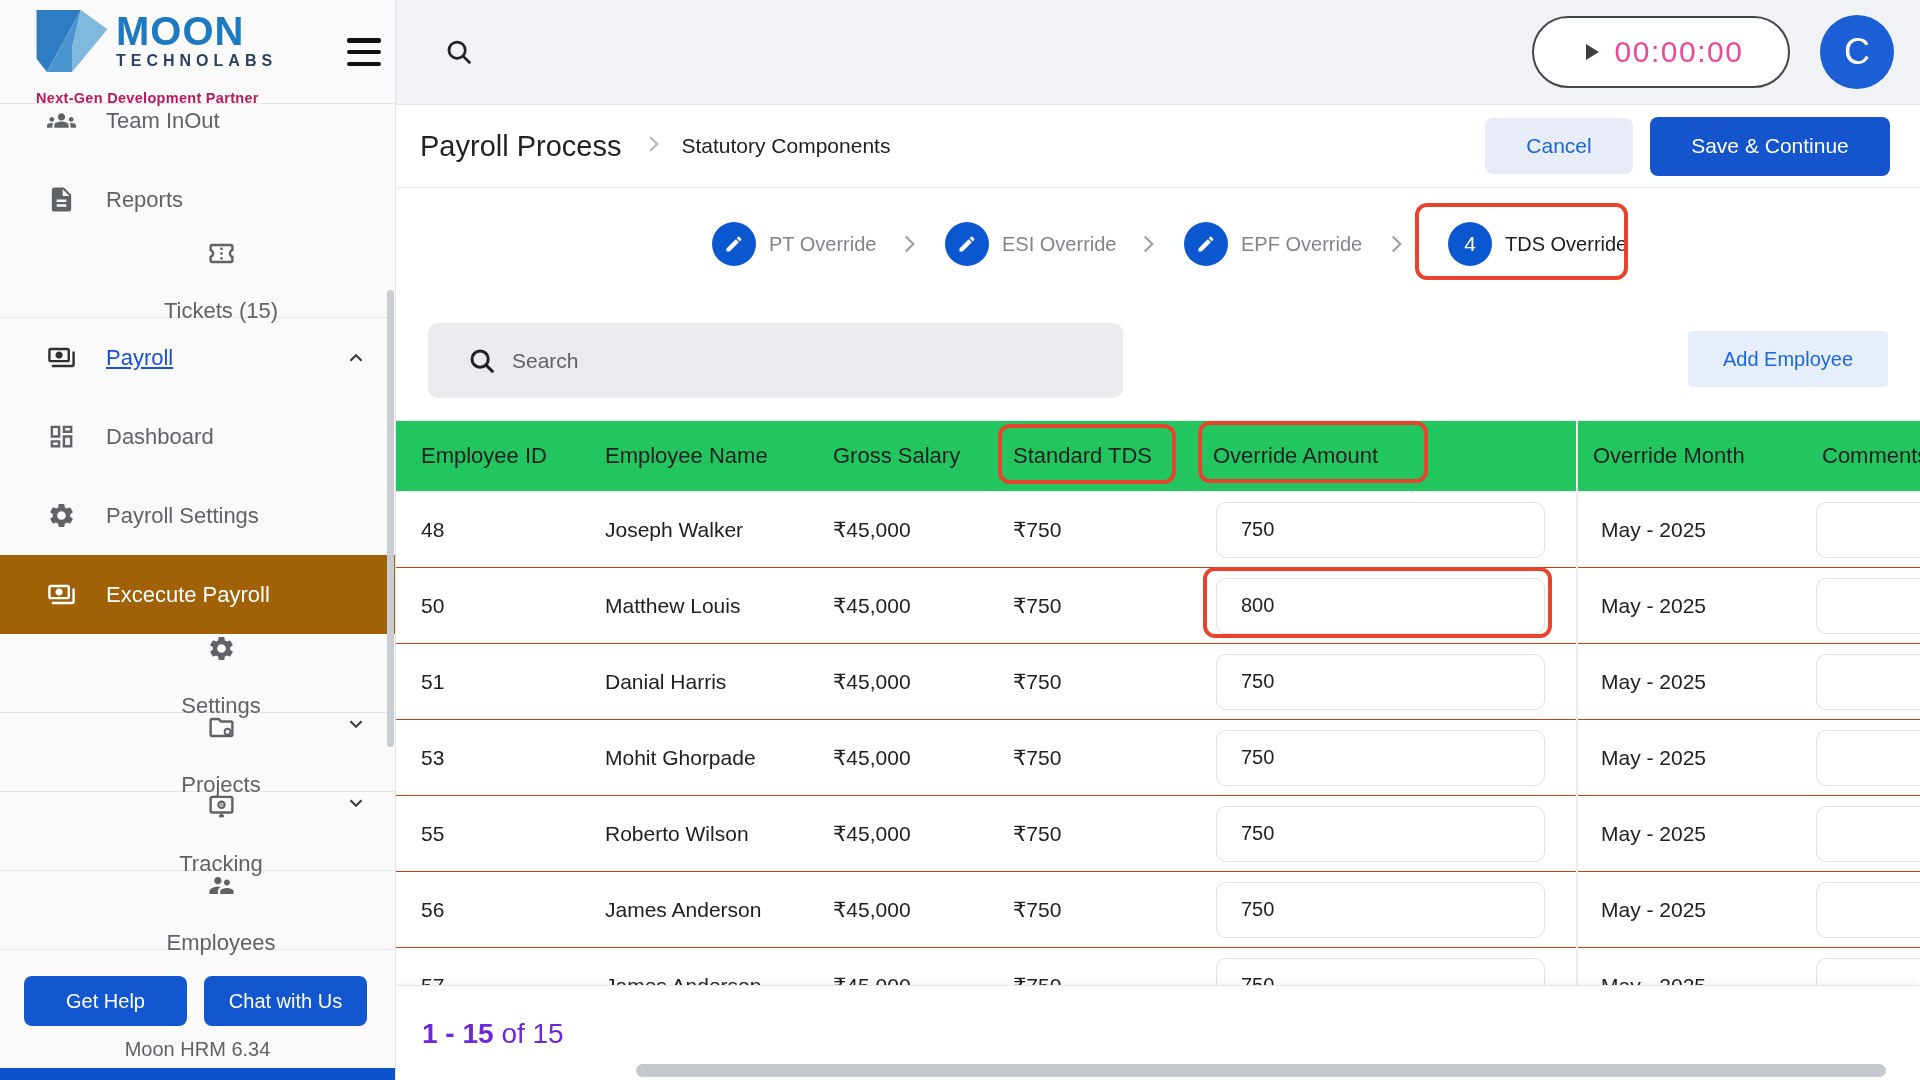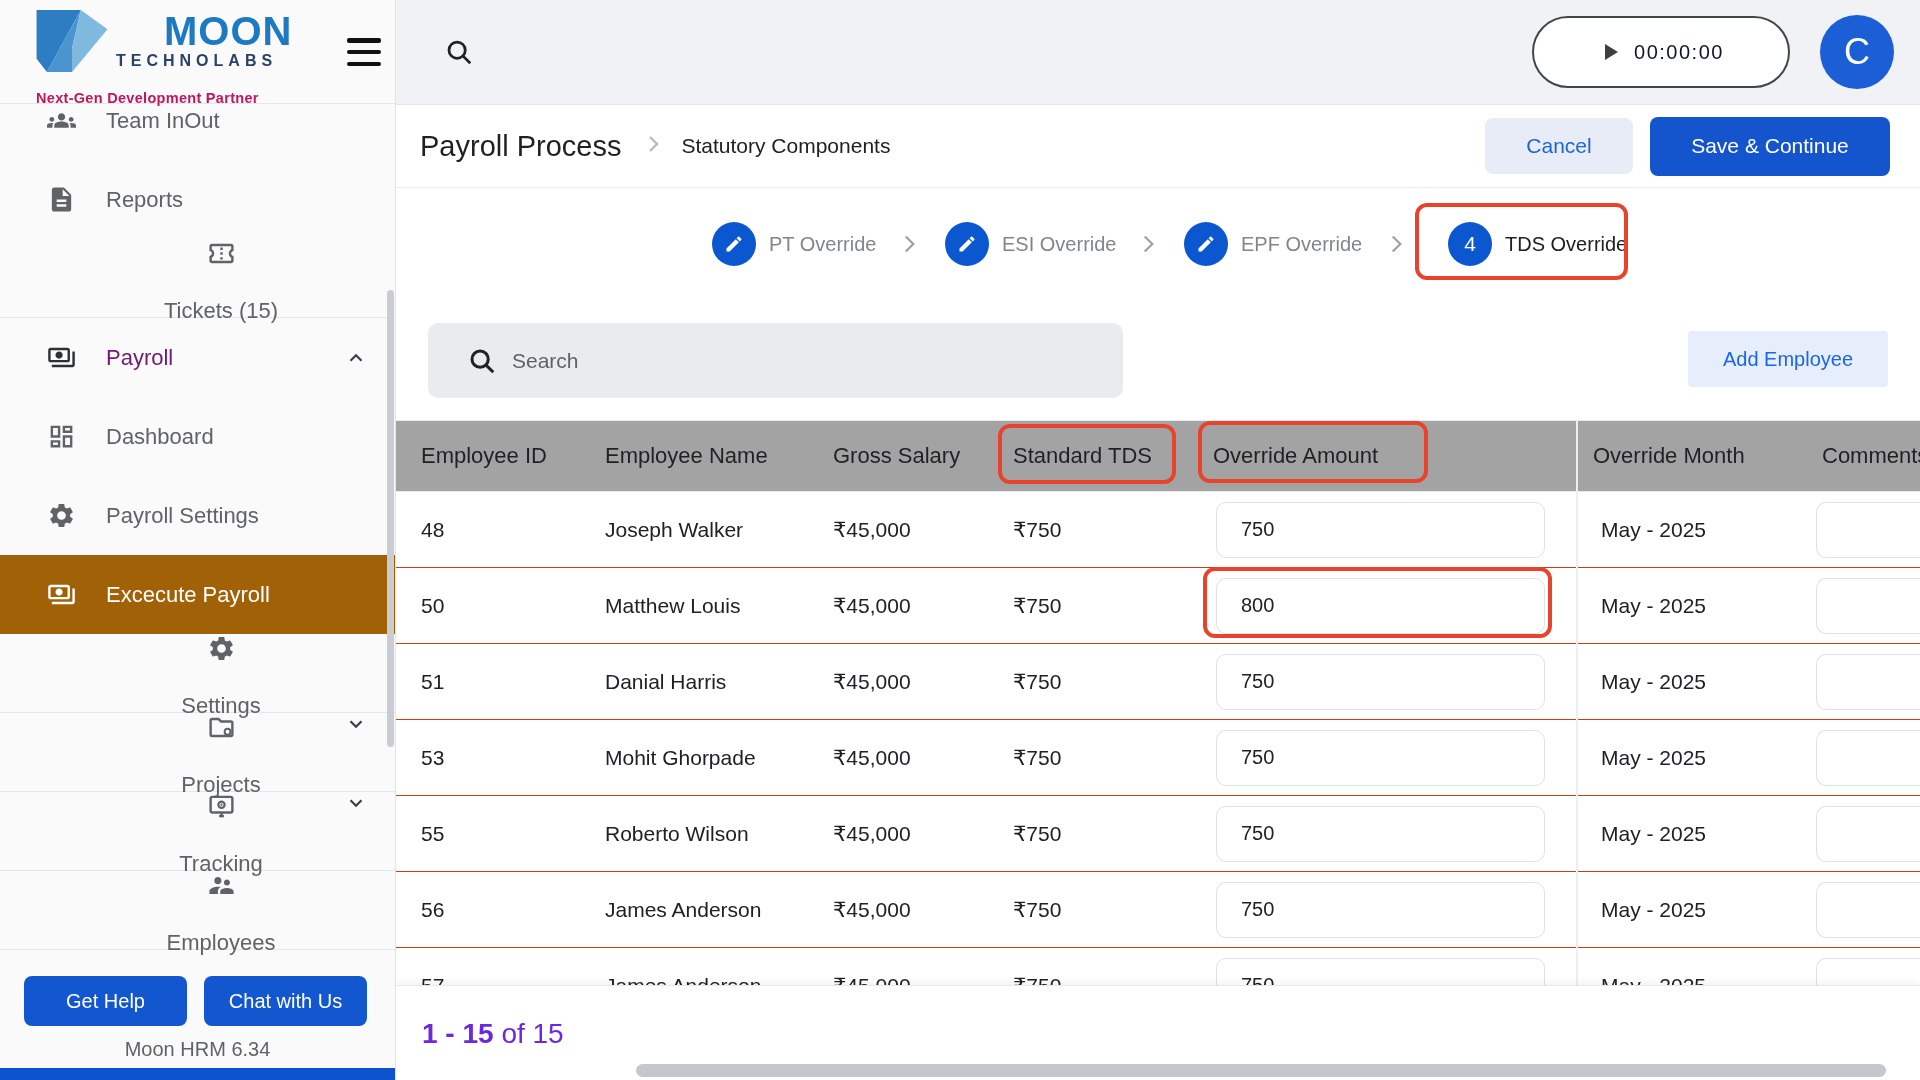--- a/index.html
+++ b/index.html
@@ -8,33 +8,33 @@
   #app { position:relative; width:1920px; height:1080px; }
 
   
   .sidebar { position:absolute; left:0; top:0; width:396px; height:1080px;
              background:#fafafa; border-right:1px solid #e2e4e7; z-index:20; }
   .sb-header { position:absolute; left:0; top:0; width:100%; height:104px;
                background:#fafafa; border-bottom:1px solid #e4e6e8; z-index:5; }
   .logo { position:absolute; left:36px; top:10px; display:flex; flex-direction:column; }
   .logo-row { display:flex; align-items:center; gap:8px; }
   .logo-mark { width:72px; height:62px; }
-  .logo-moon { font-size:40px; font-weight:700; color:#1d7ac2; letter-spacing:1px; line-height:1;margin-left:48px; }
+  .logo-moon { font-size:40px; font-weight:700; color:#1d7ac2; letter-spacing:1px; line-height:1; }
   .logo-tech { font-size:16px; font-weight:600; color:#2c4265; letter-spacing:5px; line-height:1.3; }
   .logo-tag { font-size:14.5px; font-weight:700; color:#be185d; margin-top:18px; letter-spacing:0.3px; }
   .hamburger { position:absolute; right:14px; top:38px; width:34px; height:28px;
                display:flex; flex-direction:column; justify-content:space-between; cursor:pointer; }
   .hamburger b { display:block; height:4.5px; background:#111; border-radius:2px; }
 
   .sb-nav { position:absolute; left:0; top:81px; width:100%; }
   .sb-item { height:79px; display:flex; align-items:center; padding-left:47px; gap:30px;
              color:#5f6368; font-size:22px; cursor:pointer; position:relative; }
   .sb-item .sb-ic { width:29px; height:29px; flex:0 0 29px; display:flex; align-items:center; }
   .sb-item svg { width:29px; height:29px; fill:#5f6368; }
-  .sb-item.parent { color:#701a75; font-weight:500; }
+  .sb-item.parent { color:#1d4ed8; font-weight:500;text-decoration:underline; }
   .sb-item.parent svg { fill:#2d3134; }
   .sb-item.div-b { border-bottom:1px solid #e4e6e8;flex-direction:column; }
   .sb-item.active { background:#a16207; color:#fff; }
   .sb-item.active svg { fill:#fff; }
   .sb-caret { position:absolute; right:28px; width:22px; height:22px; }
   .sb-caret svg { width:22px; height:22px; fill:none !important; stroke:#3c4043; stroke-width:2.4; }
   .sb-scrollthumb { position:absolute; left:387px; top:290px; width:7px; height:457px;
                     background:#c9cdd1; border-radius:4px; z-index:6; }
   .sb-footer { position:absolute; left:0; bottom:0; width:100%; height:124px; }
   .sb-btn { position:absolute; top:20px; height:50px; width:163px; background:#1257d0; color:#fff;
@@ -47,21 +47,21 @@
   
   .main { position:absolute; left:396px; top:0; width:1524px; height:1080px; background:#fff; }
 
   .topbar { position:absolute; left:0; top:0; width:100%; height:105px;
             background:#f0f2f5; border-bottom:1px solid #e1e4e8; }
   .tb-search { position:absolute; left:48px; top:37px; width:30px; height:30px; cursor:pointer; }
   .tb-search svg { width:30px; height:30px; fill:none; stroke:#202124; stroke-width:2.2; }
   .timer { position:absolute; left:1136px; top:16px; width:258px; height:72px; background:#fff;
            border:2px solid #41464b; border-radius:40px; display:flex; align-items:center;
            justify-content:center; gap:12px; cursor:pointer; }
-  .timer-text { font-size:20px; color:#0f172a; letter-spacing:1.5px; }
+  .timer-text { font-size:30px; color:#ec4899; letter-spacing:1.5px; }
   .avatar { position:absolute; left:1424px; top:15px; width:74px; height:74px; border-radius:50%;
             background:#1b5ed6; color:#fff; font-size:36px; display:flex; align-items:center;
             justify-content:center; cursor:pointer; }
 
   .page-header { position:absolute; left:0; top:105px; width:100%; height:83px; background:#fff;
                  border-bottom:1px solid #e8eaed; display:flex; align-items:center; }
   .ph-title { font-size:29px; font-weight:500; color:#1f2124; margin-left:24px; }
   .ph-chev { margin:0 16px 0 20px; }
   .ph-chev svg { width:24px; height:24px; fill:none; stroke:#b7bbbf; stroke-width:2.4; }
   .ph-crumb { font-size:21px; color:#202124; }
@@ -91,21 +91,21 @@
   .searchbar input { position:absolute; left:84px; top:0; width:580px; height:75px; border:none;
                      background:transparent; outline:none; font-size:21px; color:#202124;
                      font-family:inherit; }
   .searchbar input::placeholder { color:#5f6368; opacity:1; }
   .btn-add { position:absolute; right:32px; top:31px; width:200px; height:56px; background:#e7eefb;
              color:#1a66e8; border:none; border-radius:4px; font-size:20px; font-weight:500;
              font-family:inherit; cursor:pointer; }
 
   
   .tgrid { display:grid; grid-template-columns:184px 240px 170px 200px 386px 224px 1fr; }
-  .thead { position:absolute; left:0; top:420px; width:100%; height:72px; background:#a3a3a3;
+  .thead { position:absolute; left:0; top:420px; width:100%; height:72px; background:#22c55e;
            border-top:1px solid #e8eaed; border-bottom:1px solid #e8eaed; align-items:center;
            font-size:22px; color:#1f2124; z-index:2; }
   .thead > div { padding-left:25px; white-space:nowrap; }
   .thead .c3 { padding-left:13px; } .thead .c4 { padding-left:23px; }
   .thead .c5 { padding-left:23px; } .thead .c6 { padding-left:17px; }
   .thead .c7 { padding-left:22px; }
   .rows { position:absolute; left:0; top:492px; width:100%; height:588px; overflow:hidden; }
   .trow { height:76px; border-bottom:1px solid #c2410c; align-items:center; font-size:21px;
           color:#202124; background:#fff; }
   .trow > div { padding-left:25px; white-space:nowrap; }

